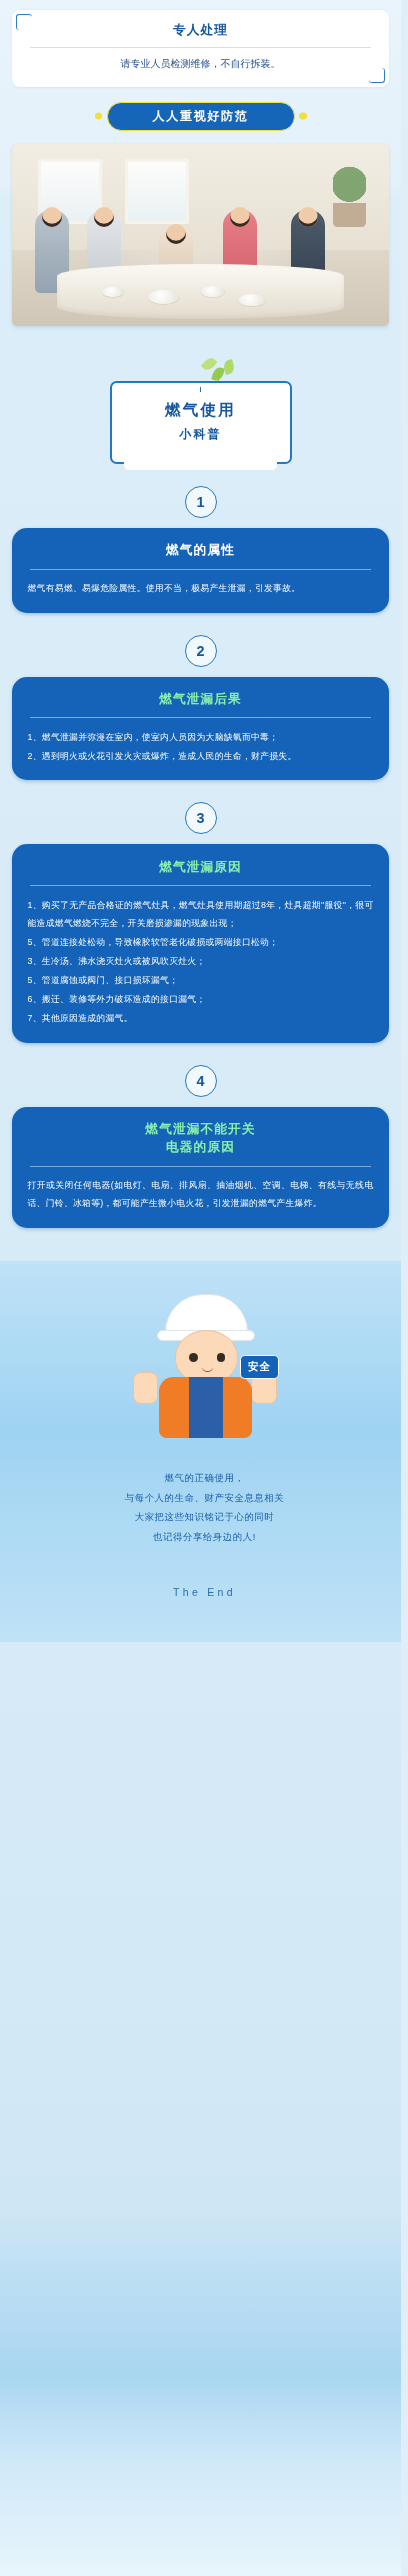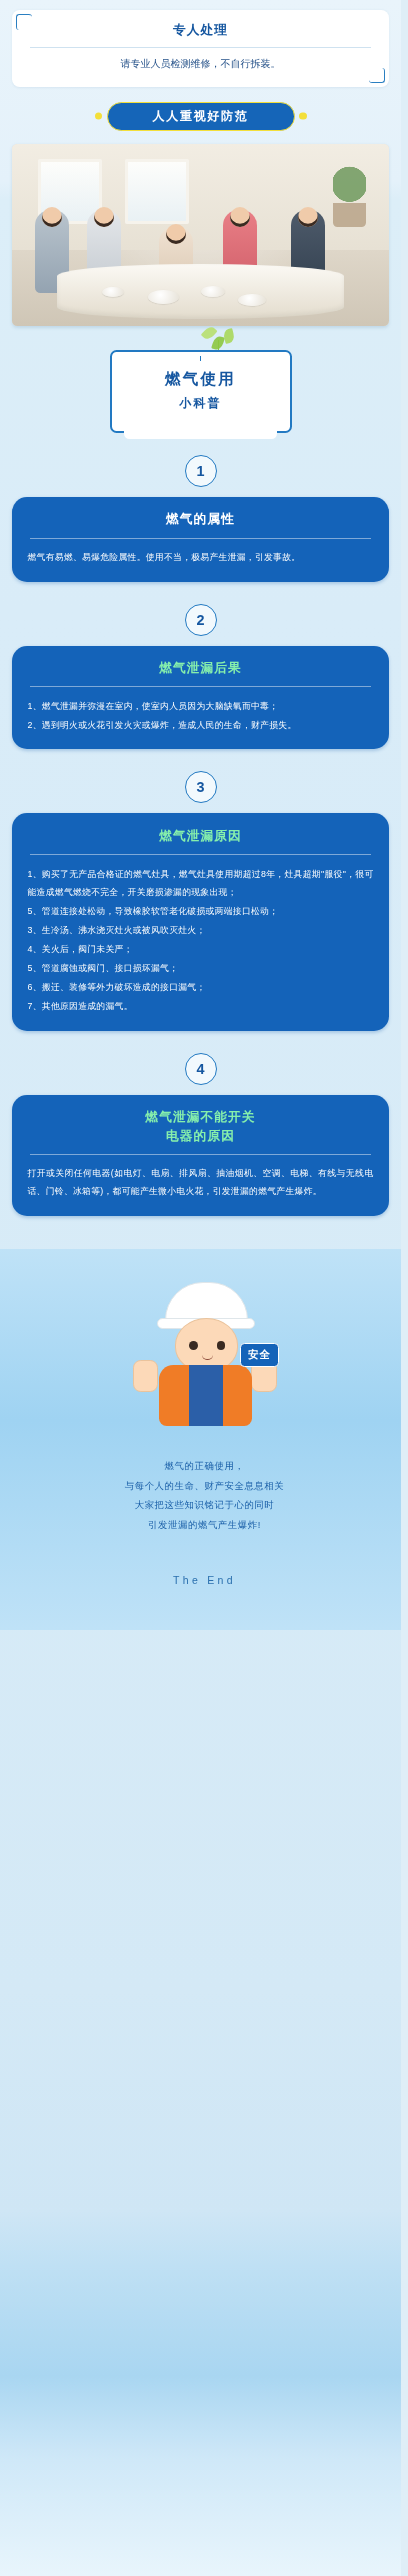--- a/index.html
+++ b/index.html
@@ -184,21 +184,21 @@
     position: absolute;
     width: 14.4px; height: 14.4px;
     border: 1.7px solid #2a7fc1;
     border-radius: 3.3px;
   }
   .card2::before { top: 4.4px; left: 4.4px; border-right: none; border-bottom: none; }
   .card2::after { bottom: 4.4px; right: 4.4px; border-left: none; border-top: none; }
 
   
   .book-wrap {
-    margin: 24px auto 0 auto;
+    margin: 55px auto 0 auto;
     width: 182px;
     height: 83px;
     position: relative;
   }
   .leaf {
     position: absolute;
     top: -14.4px; left: 103px;
     width: 10px; height: 14.4px;
     background: #8cc63f;
     border-radius: 60% 10% 60% 10%;
@@ -468,21 +468,20 @@
 
   <div class="section">
     <div class="num-badge">3</div>
     <div class="blue-box">
       <div class="box-title yellow">燃气泄漏原因</div>
       <div class="title-rule"></div>
       <div class="box-body">
         <p>1、购买了无产品合格证的燃气灶具，燃气灶具使用期超过8年，灶具超期"服役"，很可能造成燃气燃烧不完全，开关磨损渗漏的现象出现；</p>
         <p>5、管道连接处松动，导致橡胶软管老化破损或两端接口松动；</p>
         <p>3、生冷汤、沸水浇灭灶火或被风吹灭灶火；</p>
-        <p>4、关火后，阀门未关严；</p>
         <p>5、管道腐蚀或阀门、接口损坏漏气；</p>
         <p>6、搬迁、装修等外力破坏造成的接口漏气；</p>
         <p>7、其他原因造成的漏气。</p>
       </div>
     </div>
   </div>
 
   <div class="section">
     <div class="num-badge">4</div>
     <div class="blue-box">
@@ -508,20 +507,20 @@
       <div class="m-body">
         <div class="m-vest"></div>
       </div>
       <div class="m-badge">安全</div>
     </div>
 
     <div class="closing">
       <div>燃气的正确使用，</div>
       <div>与每个人的生命、财产安全息息相关</div>
       <div>大家把这些知识铭记于心的同时</div>
-      <div>引发泄漏的燃气产生爆炸!</div>
+      <div>也记得分享给身边的人!</div>
     </div>
 
     <div class="the-end">The End</div>
   </div>
 
 </div>
 
 
 </body></html>

